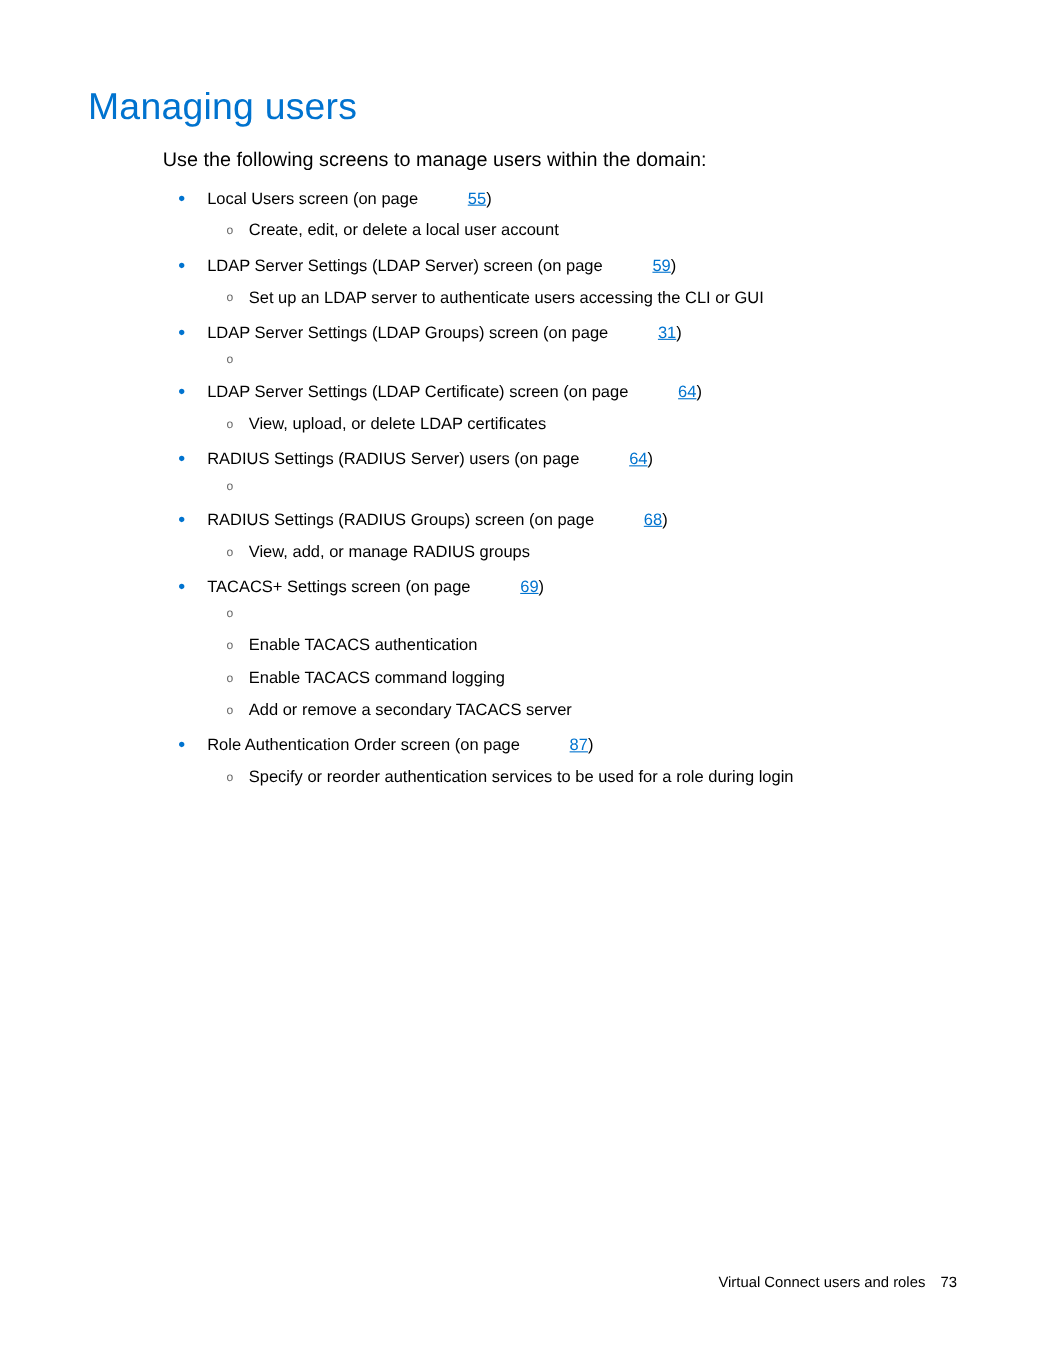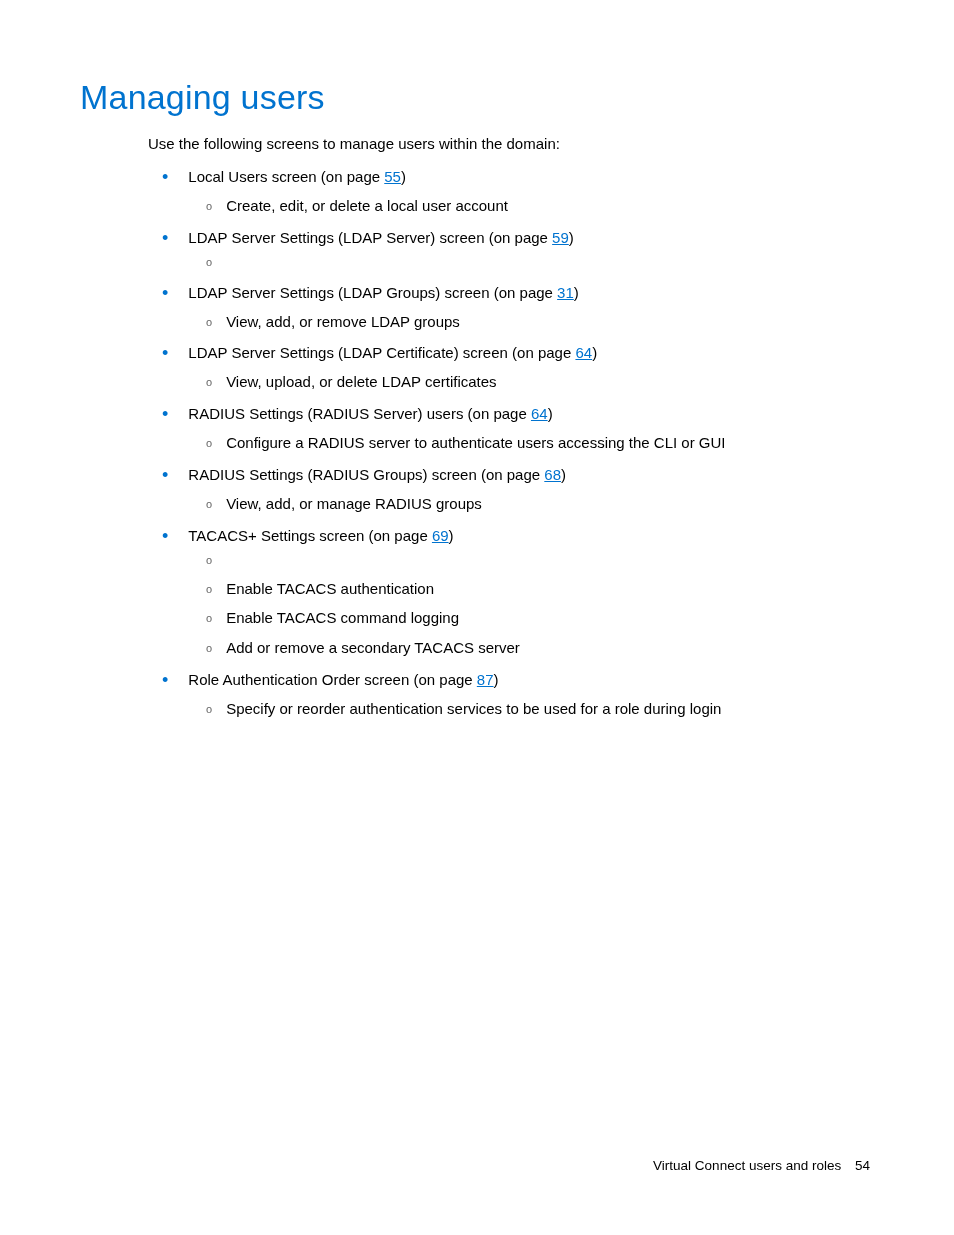--- a/index.html
+++ b/index.html
@@ -1,24 +1,24 @@
 <!DOCTYPE html>
 <html><head>
 <meta charset="utf-8">
 <style>
   * { box-sizing: border-box; margin: 0; padding: 0; }
   html, body { width: 954px; height: 1235px; background: #fff; font-family: Arial, Helvetica, sans-serif; color: #000; }
   .page { position: relative; width: 954px; height: 1235px; padding: 78px 117px 0 80px; }
   .heading { font-size: 34px; font-weight: 400; color: #0073cf; margin-bottom: 18px; letter-spacing: 0.2px; }
-  .intro { font-size: 15px; margin-left: 68px; margin-bottom: 14px; }
+  .intro { font-size: 18px; margin-left: 68px; margin-bottom: 14px; }
   ul.bullets { list-style: none; margin-left: 82px; }
   ul.bullets > li { margin-bottom: 10px; }
   .bullet-row { display: flex; align-items: baseline; font-size: 15px; line-height: 1.4; }
   .dot { color: #0073cf; font-size: 18px; margin-right: 20px; line-height: 1; position: relative; top: 1px; }
-  .link { color: #0073cf; text-decoration: underline; }
+  .link { color: #0073cf; text-decoration: underline; margin-left: 41px; }
   ul.sub { list-style: none; margin-left: 44px; margin-top: 8px; }
   ul.sub > li { display: flex; align-items: baseline; font-size: 15px; line-height: 1.45; margin-bottom: 8px; }
   .circ { font-size: 11px; color: #666; margin-right: 14px; position: relative; top: -1px; }
   .footer { position: absolute; bottom: 62px; right: 84px; font-size: 13.5px; color: #000; }
   .pagenum { margin-left: 10px; }
 </style>
 </head>
 <body>
 
 <div class="page">
@@ -38,32 +38,32 @@
         </ul>
       </li>
       <li>
         <div class="bullet-row">
           <span class="dot">•</span>
           <span><span>LDAP Server Settings (LDAP Server) screen (on page </span><span class="link">59</span><span>)</span></span>
         </div>
         <ul class="sub">
           <li>
             <span class="circ">o</span>
+            <span>Set up an LDAP server to authenticate users accessing the CLI or GUI</span>
           </li>
         </ul>
       </li>
       <li>
         <div class="bullet-row">
           <span class="dot">•</span>
           <span><span>LDAP Server Settings (LDAP Groups) screen (on page </span><span class="link">31</span><span>)</span></span>
         </div>
         <ul class="sub">
           <li>
             <span class="circ">o</span>
-            <span>View, add, or remove LDAP groups</span>
           </li>
         </ul>
       </li>
       <li>
         <div class="bullet-row">
           <span class="dot">•</span>
           <span><span>LDAP Server Settings (LDAP Certificate) screen (on page </span><span class="link">64</span><span>)</span></span>
         </div>
         <ul class="sub">
           <li>
@@ -73,21 +73,20 @@
         </ul>
       </li>
       <li>
         <div class="bullet-row">
           <span class="dot">•</span>
           <span><span>RADIUS Settings (RADIUS Server) users (on page </span><span class="link">64</span><span>)</span></span>
         </div>
         <ul class="sub">
           <li>
             <span class="circ">o</span>
-            <span>Configure a RADIUS server to authenticate users accessing the CLI or GUI</span>
           </li>
         </ul>
       </li>
       <li>
         <div class="bullet-row">
           <span class="dot">•</span>
           <span><span>RADIUS Settings (RADIUS Groups) screen (on page </span><span class="link">68</span><span>)</span></span>
         </div>
         <ul class="sub">
           <li>
@@ -127,15 +126,15 @@
         <ul class="sub">
           <li>
             <span class="circ">o</span>
             <span>Specify or reorder authentication services to be used for a role during login</span>
           </li>
         </ul>
       </li>
     </ul>
   <div class="footer">
     <span>Virtual Connect users and roles</span>
-    <span class="pagenum">54</span>
+    <span class="pagenum">73</span>
   </div>
 </div>
 
 </body></html>

